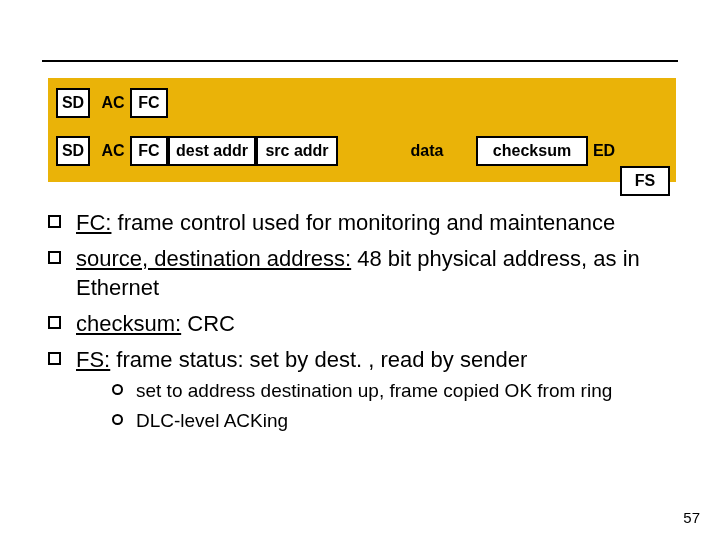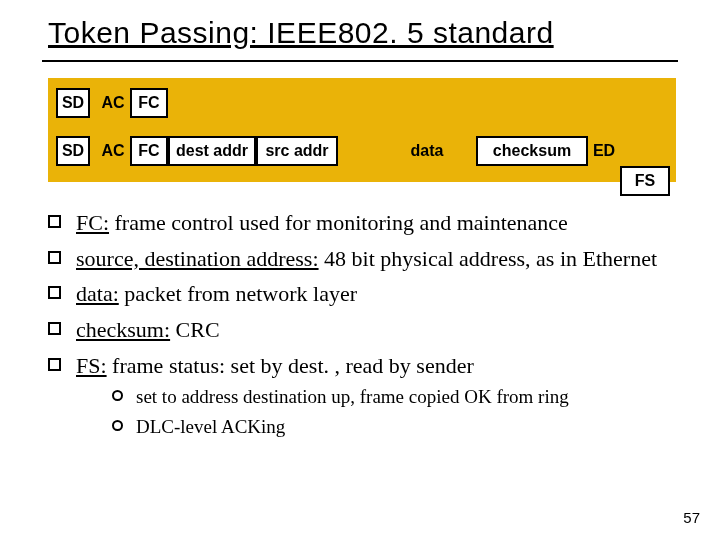--- a/index.html
+++ b/index.html
@@ -91,21 +91,20 @@
   .w-data{ width: 62px; }
   .w-ck  { width: 112px; }
   .w-ed  { width: 32px; }
   .w-fs  { width: 50px; margin-top: 30px; }
 
   .content {
     position: absolute;
     left: 48px;
     top: 208px;
     width: 628px;
-    font-family: Liberation Serif, serif;
   }
   ul.top {
     list-style: none;
     margin: 0;
     padding: 0;
   }
   ul.top > li {
     position: relative;
     padding-left: 28px;
     font-size: 22px;
@@ -155,21 +154,20 @@
     bottom: 14px;
     font-family: Arial, Helvetica, sans-serif;
     font-size: 15px;
   }
 </style>
 </head>
 <body>
 
 <div class="slide">
 
-  <div class="title">Token Passing: IEEE802. 5 standard</div>
   <div class="hr"></div>
 
   <div class="diagram-band">
     <div class="row1">
       <div class="cell boxed w-sd">SD</div>
       <div class="gap-sm"></div>
       <div class="cell plain w-ac">AC</div>
       <div class="cell boxed w-fc">FC</div>
     </div>
     <div class="row2">
@@ -190,23 +188,20 @@
 
   <div class="content">
     <ul class="top">
       <li>
         <span class="u">FC:</span><span> frame control used for monitoring and maintenance</span>
       </li>
       <li>
         <span class="u">source, destination address:</span><span> 48 bit physical address, as in Ethernet</span>
       </li>
       <li>
-        <span class="u">data:</span><span> packet from network layer</span>
-      </li>
-      <li>
         <span class="u">checksum:</span><span> CRC</span>
       </li>
       <li>
         <span class="u">FS:</span><span> frame status: set by dest. , read by sender</span>
         <ul class="sub">
           <li>set to address destination up, frame copied OK from ring</li>
           <li>DLC-level ACKing</li>
         </ul>
       </li>
     </ul>

